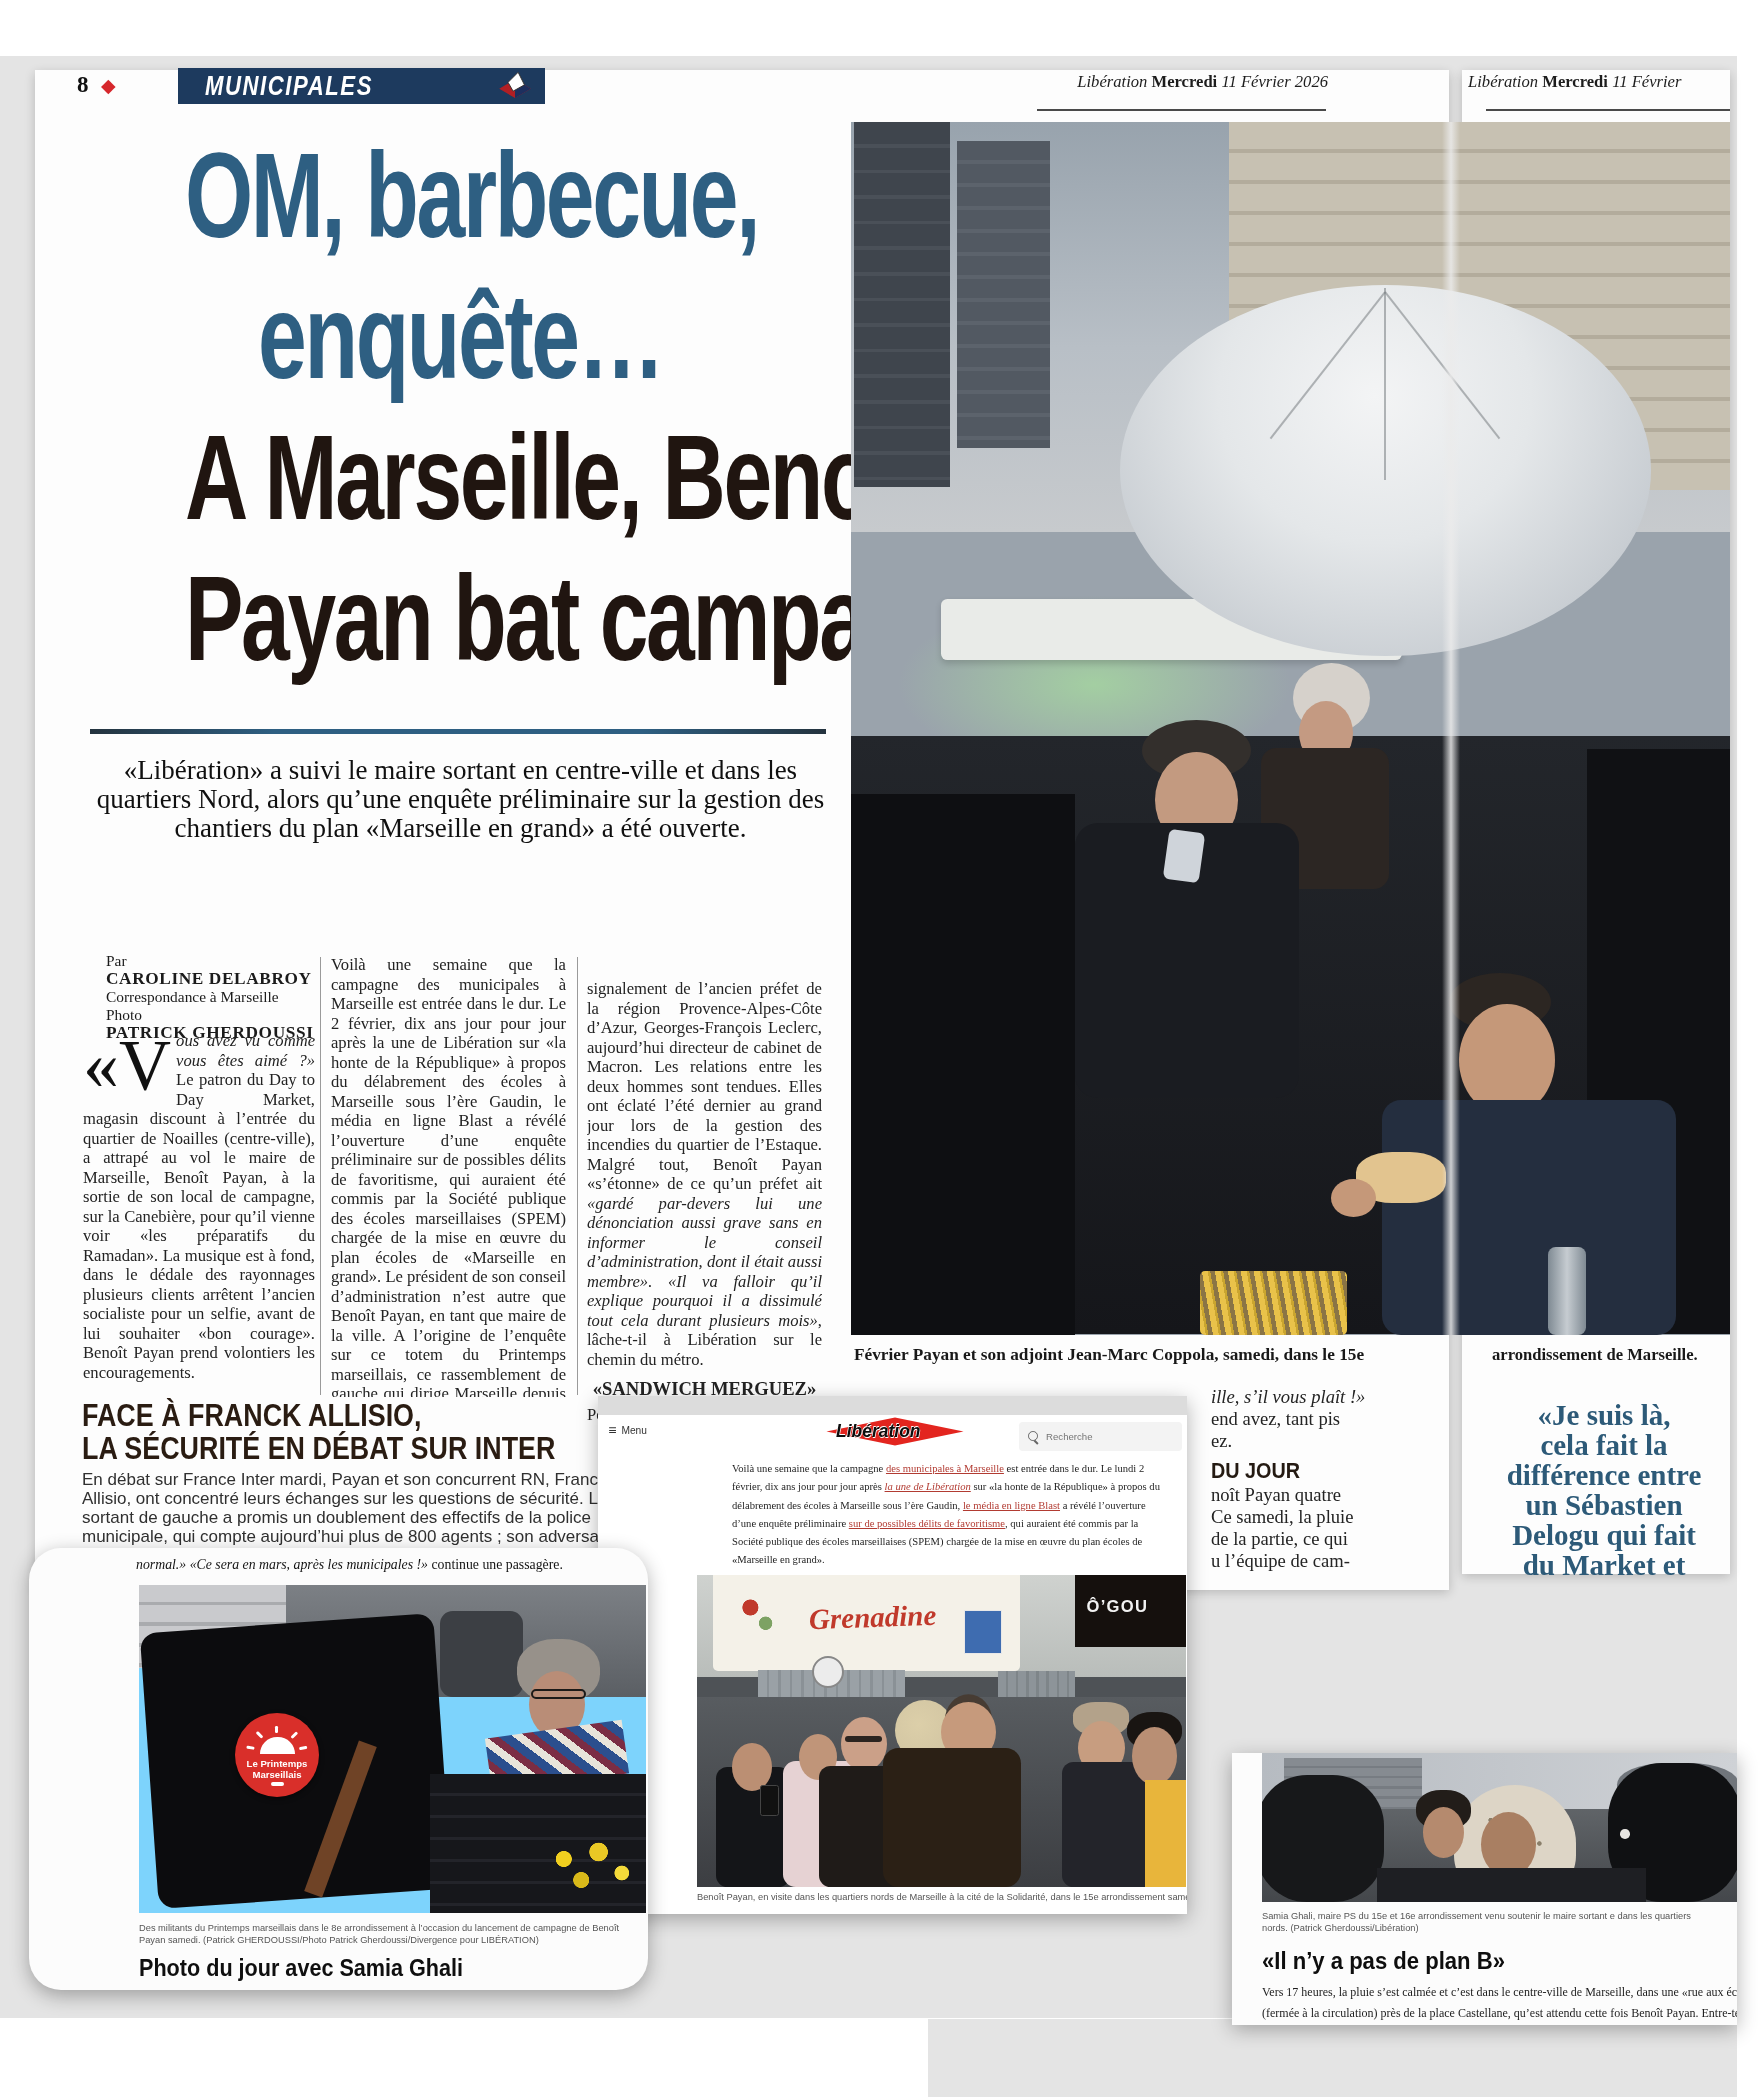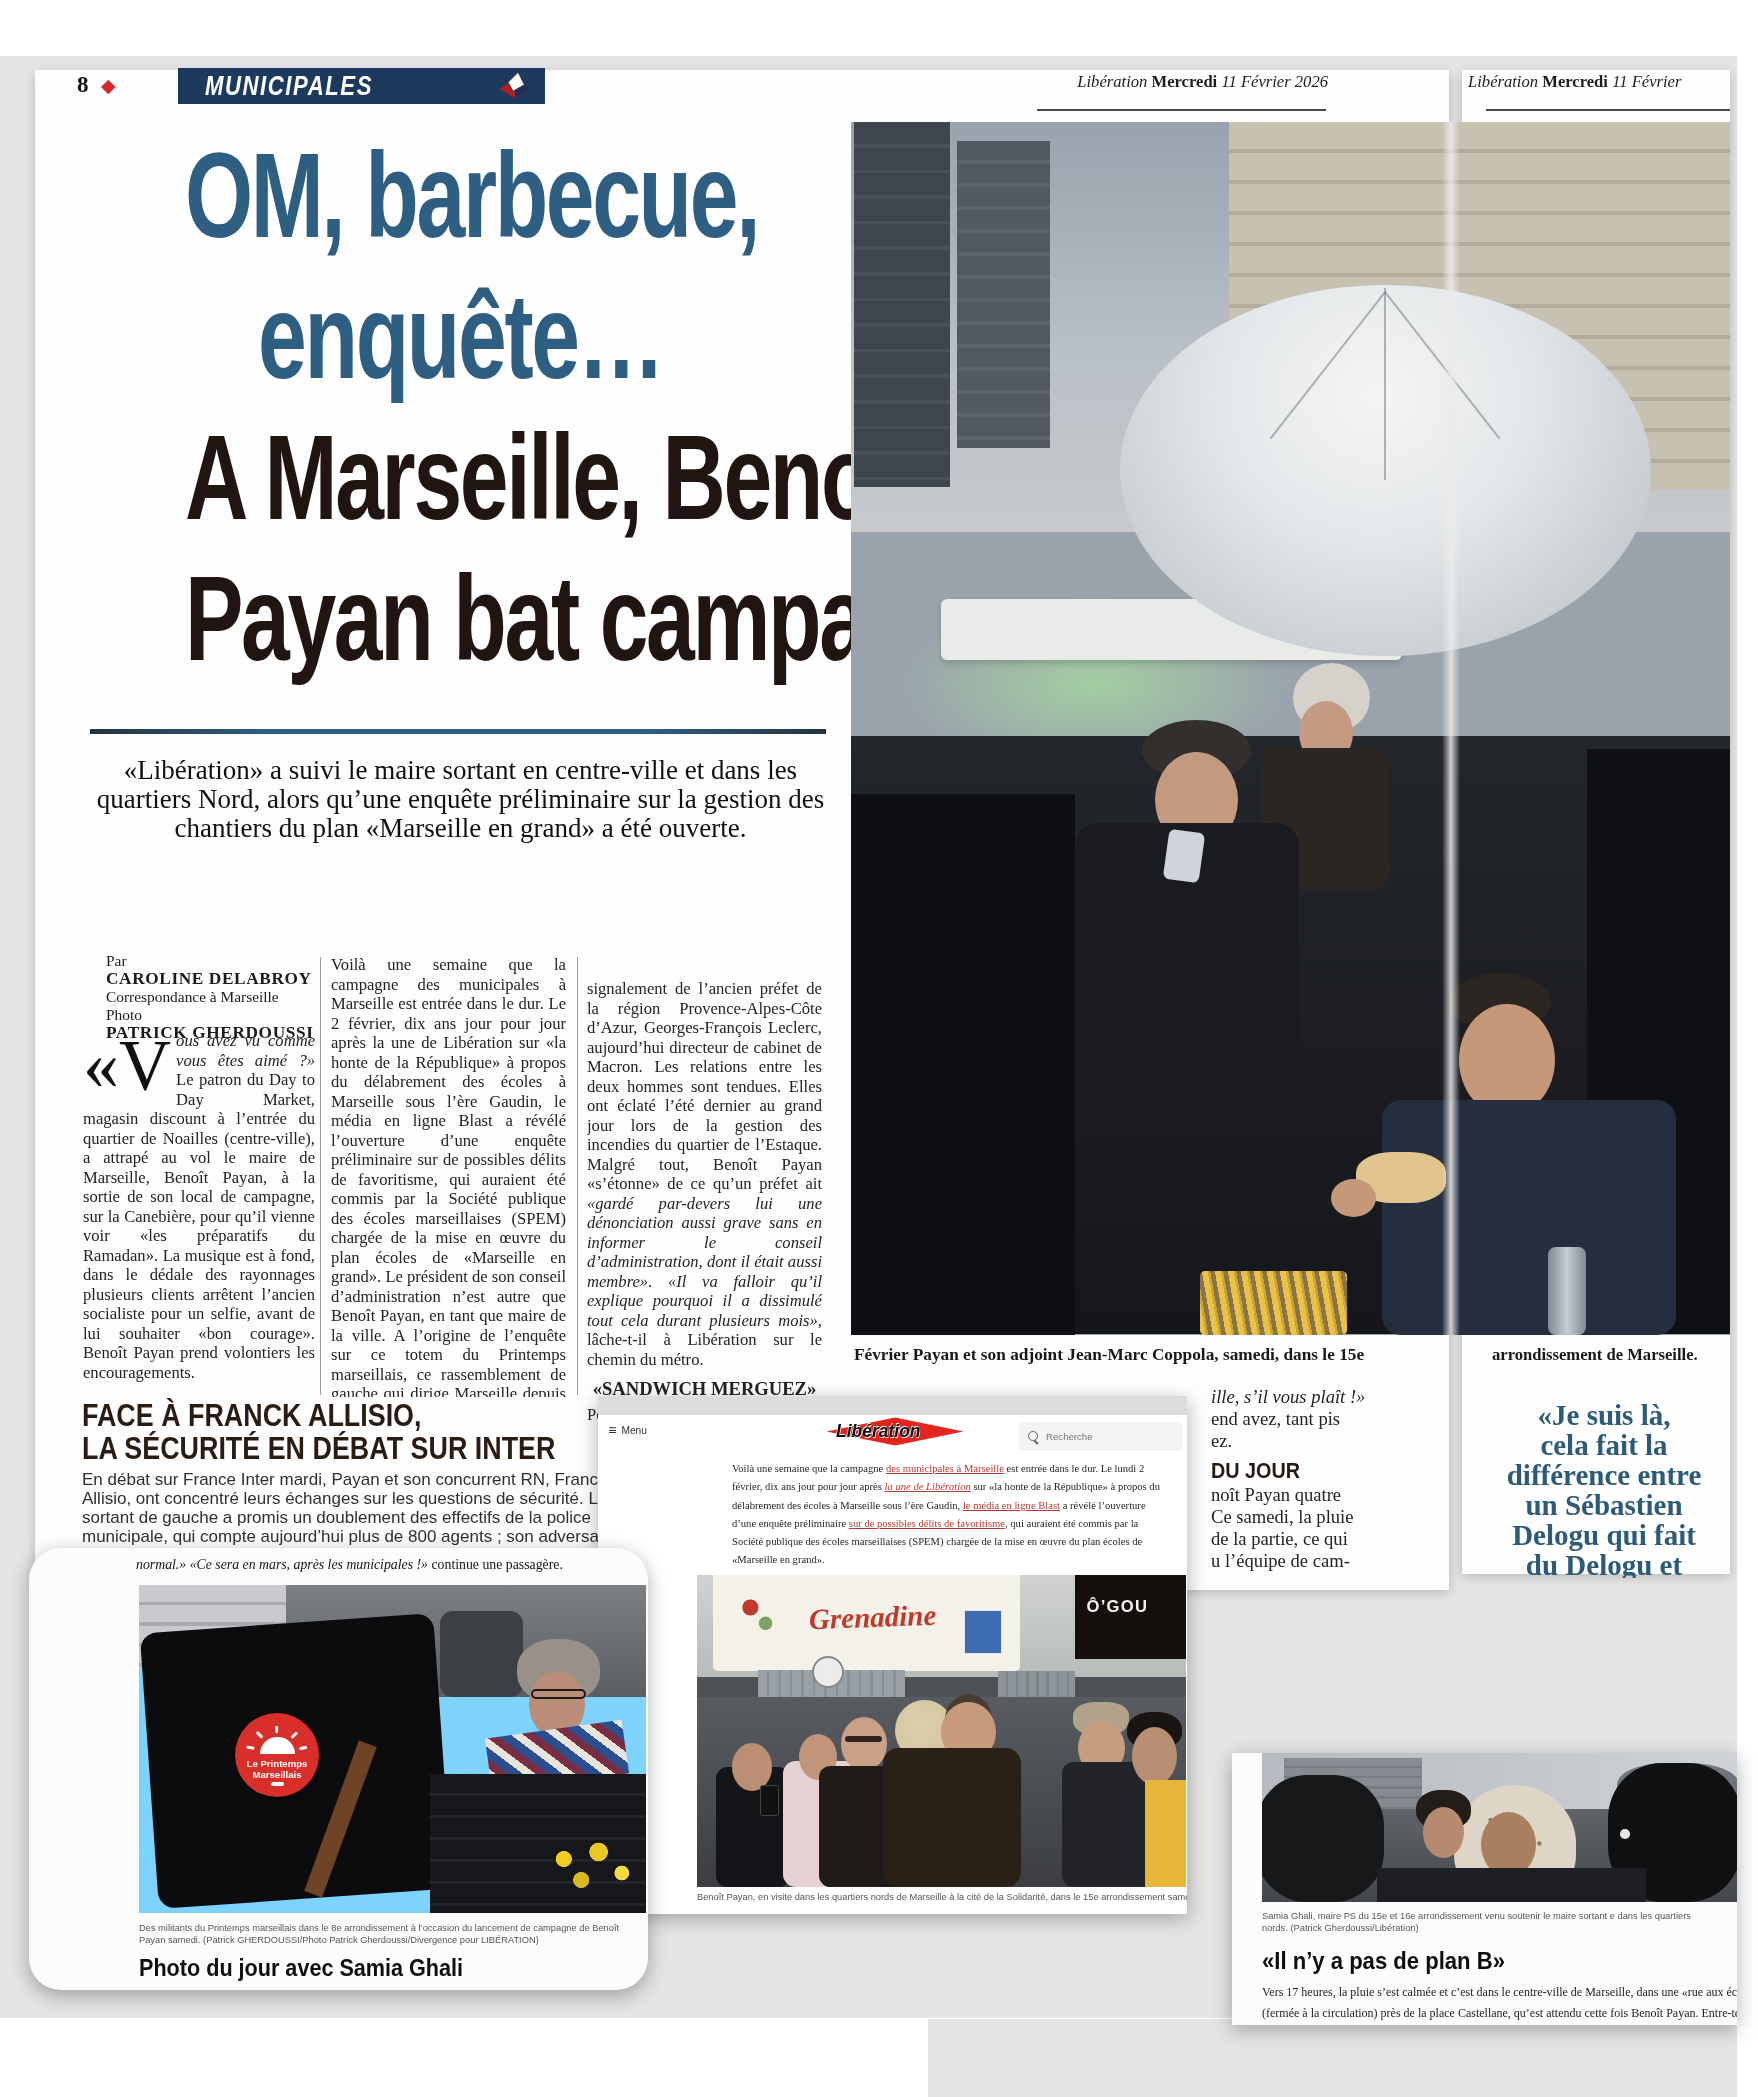--- a/index.html
+++ b/index.html
@@ -149,21 +149,21 @@
     <div class="frag">de la partie, ce qui</div>
     <div class="frag">u l’équipe de cam-</div>
   </div>
 
   <div class="abs" style="left:1478px;top:1400px;width:252px;height:178px;overflow:hidden;text-align:center;z-index:2;">
     <div class="quoteline">«Je suis là,</div>
     <div class="quoteline">cela fait la</div>
     <div class="quoteline">différence entre</div>
     <div class="quoteline">un Sébastien</div>
     <div class="quoteline">Delogu qui fait</div>
-    <div class="quoteline">du Delogu et</div>
+    <div class="quoteline">du Market et</div>
   </div>
 
   <div class="abs card" style="left:598px;top:1396px;width:589px;height:518px;background:#fff;">
     <div class="abs" style="left:0;top:0;width:589px;height:19px;background:#dcdcdc;"></div>
     <div class="abs sans" style="left:10.2px;top:29px;font-size:10.2px;color:#333;display:flex;align-items:center;gap:5.1px;">
       <span style="font-size:14px;line-height:10.2px;">≡</span>
       <span>Menu</span>
     </div>
     <div class="abs" style="left:224px;top:19px;width:146px;height:33px;">
       <svg width="146" height="33" viewBox="0 0 228 52" style="position:absolute;left:0;top:0;">
@@ -181,21 +181,21 @@
       <span>Voilà une semaine que la campagne </span><span class="lnk">des municipales à Marseille</span><span> est entrée dans le dur. Le lundi 2 février, dix ans jour pour jour après </span><span class="lnk it">la une de Libération</span><span> sur «la honte de la République» à propos du délabrement des écoles à Marseille sous l’ère Gaudin, </span><span class="lnk">le média en ligne Blast</span><span> a révélé l’ouverture d’une enquête préliminaire </span><span class="lnk">sur de possibles délits de favoritisme</span><span>, qui auraient été commis par la Société publique des écoles marseillaises (SPEM) chargée de la mise en œuvre du plan écoles de «Marseille en grand».</span>
     </div>
 
     <div class="abs" style="left:99px;top:179px;width:489px;height:312px;overflow:hidden;background:#4e5256;">
       <div class="abs" style="left:0;top:0;width:489px;height:102px;background:linear-gradient(180deg,#cfd2cf,#b9bdba);"></div>
       <div class="abs" style="left:16px;top:0;width:307px;height:96px;background:#f4f1e8;border-radius:0 0 5.1px 5.1px;">
         <span class="abs serif it b" style="left:96px;top:25.6px;font-size:29px;color:#c0392b;transform:rotate(-2deg);">Grenadine</span>
         <span class="abs" style="left:25.6px;top:19px;width:38px;height:45px;background:radial-gradient(circle at 30% 30%,#c0392b 7.7px,transparent 8.3px),radial-gradient(circle at 70% 65%,#7da263 6.4px,transparent 7px);"></span>
       </div>
       <div class="abs" style="left:267px;top:35px;width:36px;height:42px;background:#3e6cb0;border:1.9px solid #e8e8e8;"></div>
-      <div class="abs" style="left:378px;top:0;width:112px;height:84px;background:#15100d;">
+      <div class="abs" style="left:378px;top:0;width:112px;height:72px;background:#15100d;">
         <span class="abs sans b" style="left:11.5px;top:22px;font-size:16.6px;color:#f2f2f2;letter-spacing:1.3px;">Ô’GOU</span>
       </div>
       <div class="abs" style="left:61px;top:95px;width:147px;height:90px;background:repeating-linear-gradient(90deg,#9aa1a6 0 9px,#8a9196 9px 11.5px);"></div>
       <div class="abs" style="left:301px;top:96px;width:77px;height:70px;background:repeating-linear-gradient(90deg,#8d9499 0 7.7px,#7e8589 7.7px 10.2px);"></div>
       <div class="abs" style="left:115px;top:81px;width:28px;height:28px;border-radius:50%;background:#ececec;border:2.6px solid #888;"></div>
       <div class="abs" style="left:0;top:122px;width:489px;height:190px;background:linear-gradient(180deg,#585c60,#3c3e42);"></div>
       <div class="abs" style="left:19px;top:192px;width:74px;height:120px;background:#141518;border-radius:11.5px;"></div>
       <div class="abs" style="left:35px;top:168px;width:40px;height:48px;border-radius:50%;background:#bb8f73;"></div>
       <div class="abs" style="left:86px;top:186px;width:86px;height:126px;background:#e6d2d3;border-radius:12.8px;"></div>
       <div class="abs" style="left:102px;top:159px;width:38px;height:46px;border-radius:50%;background:#c09579;"></div>

